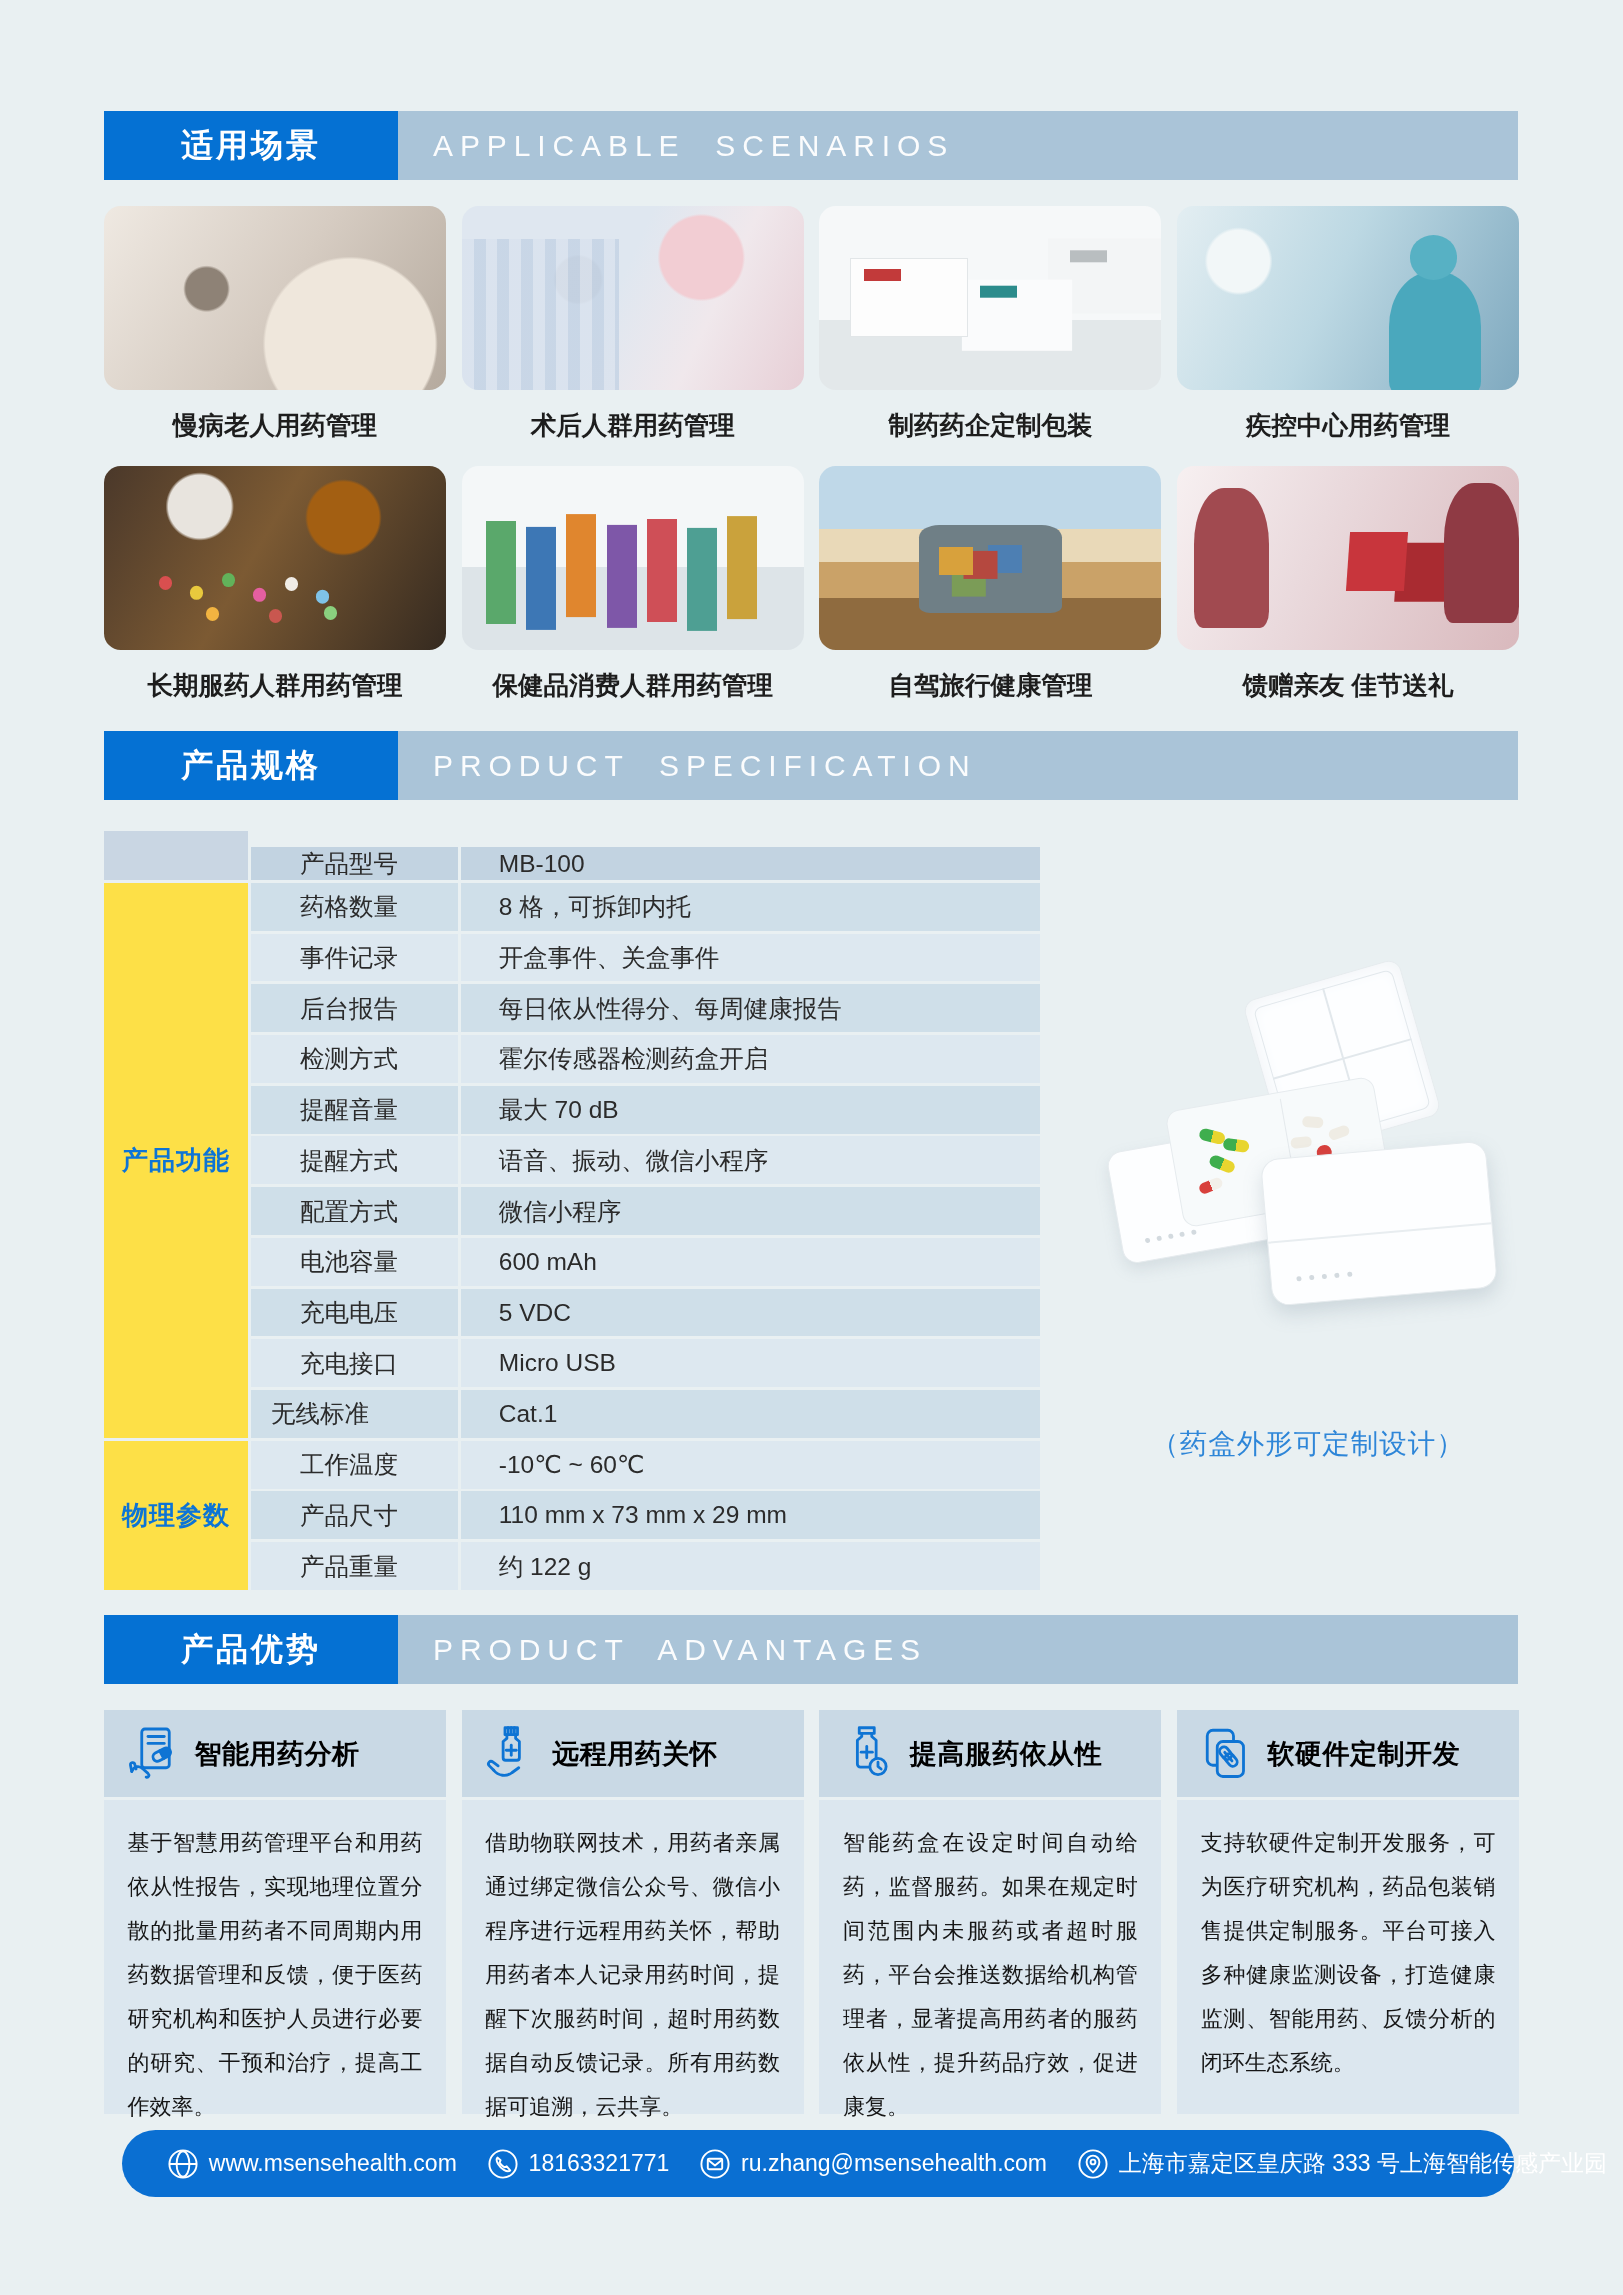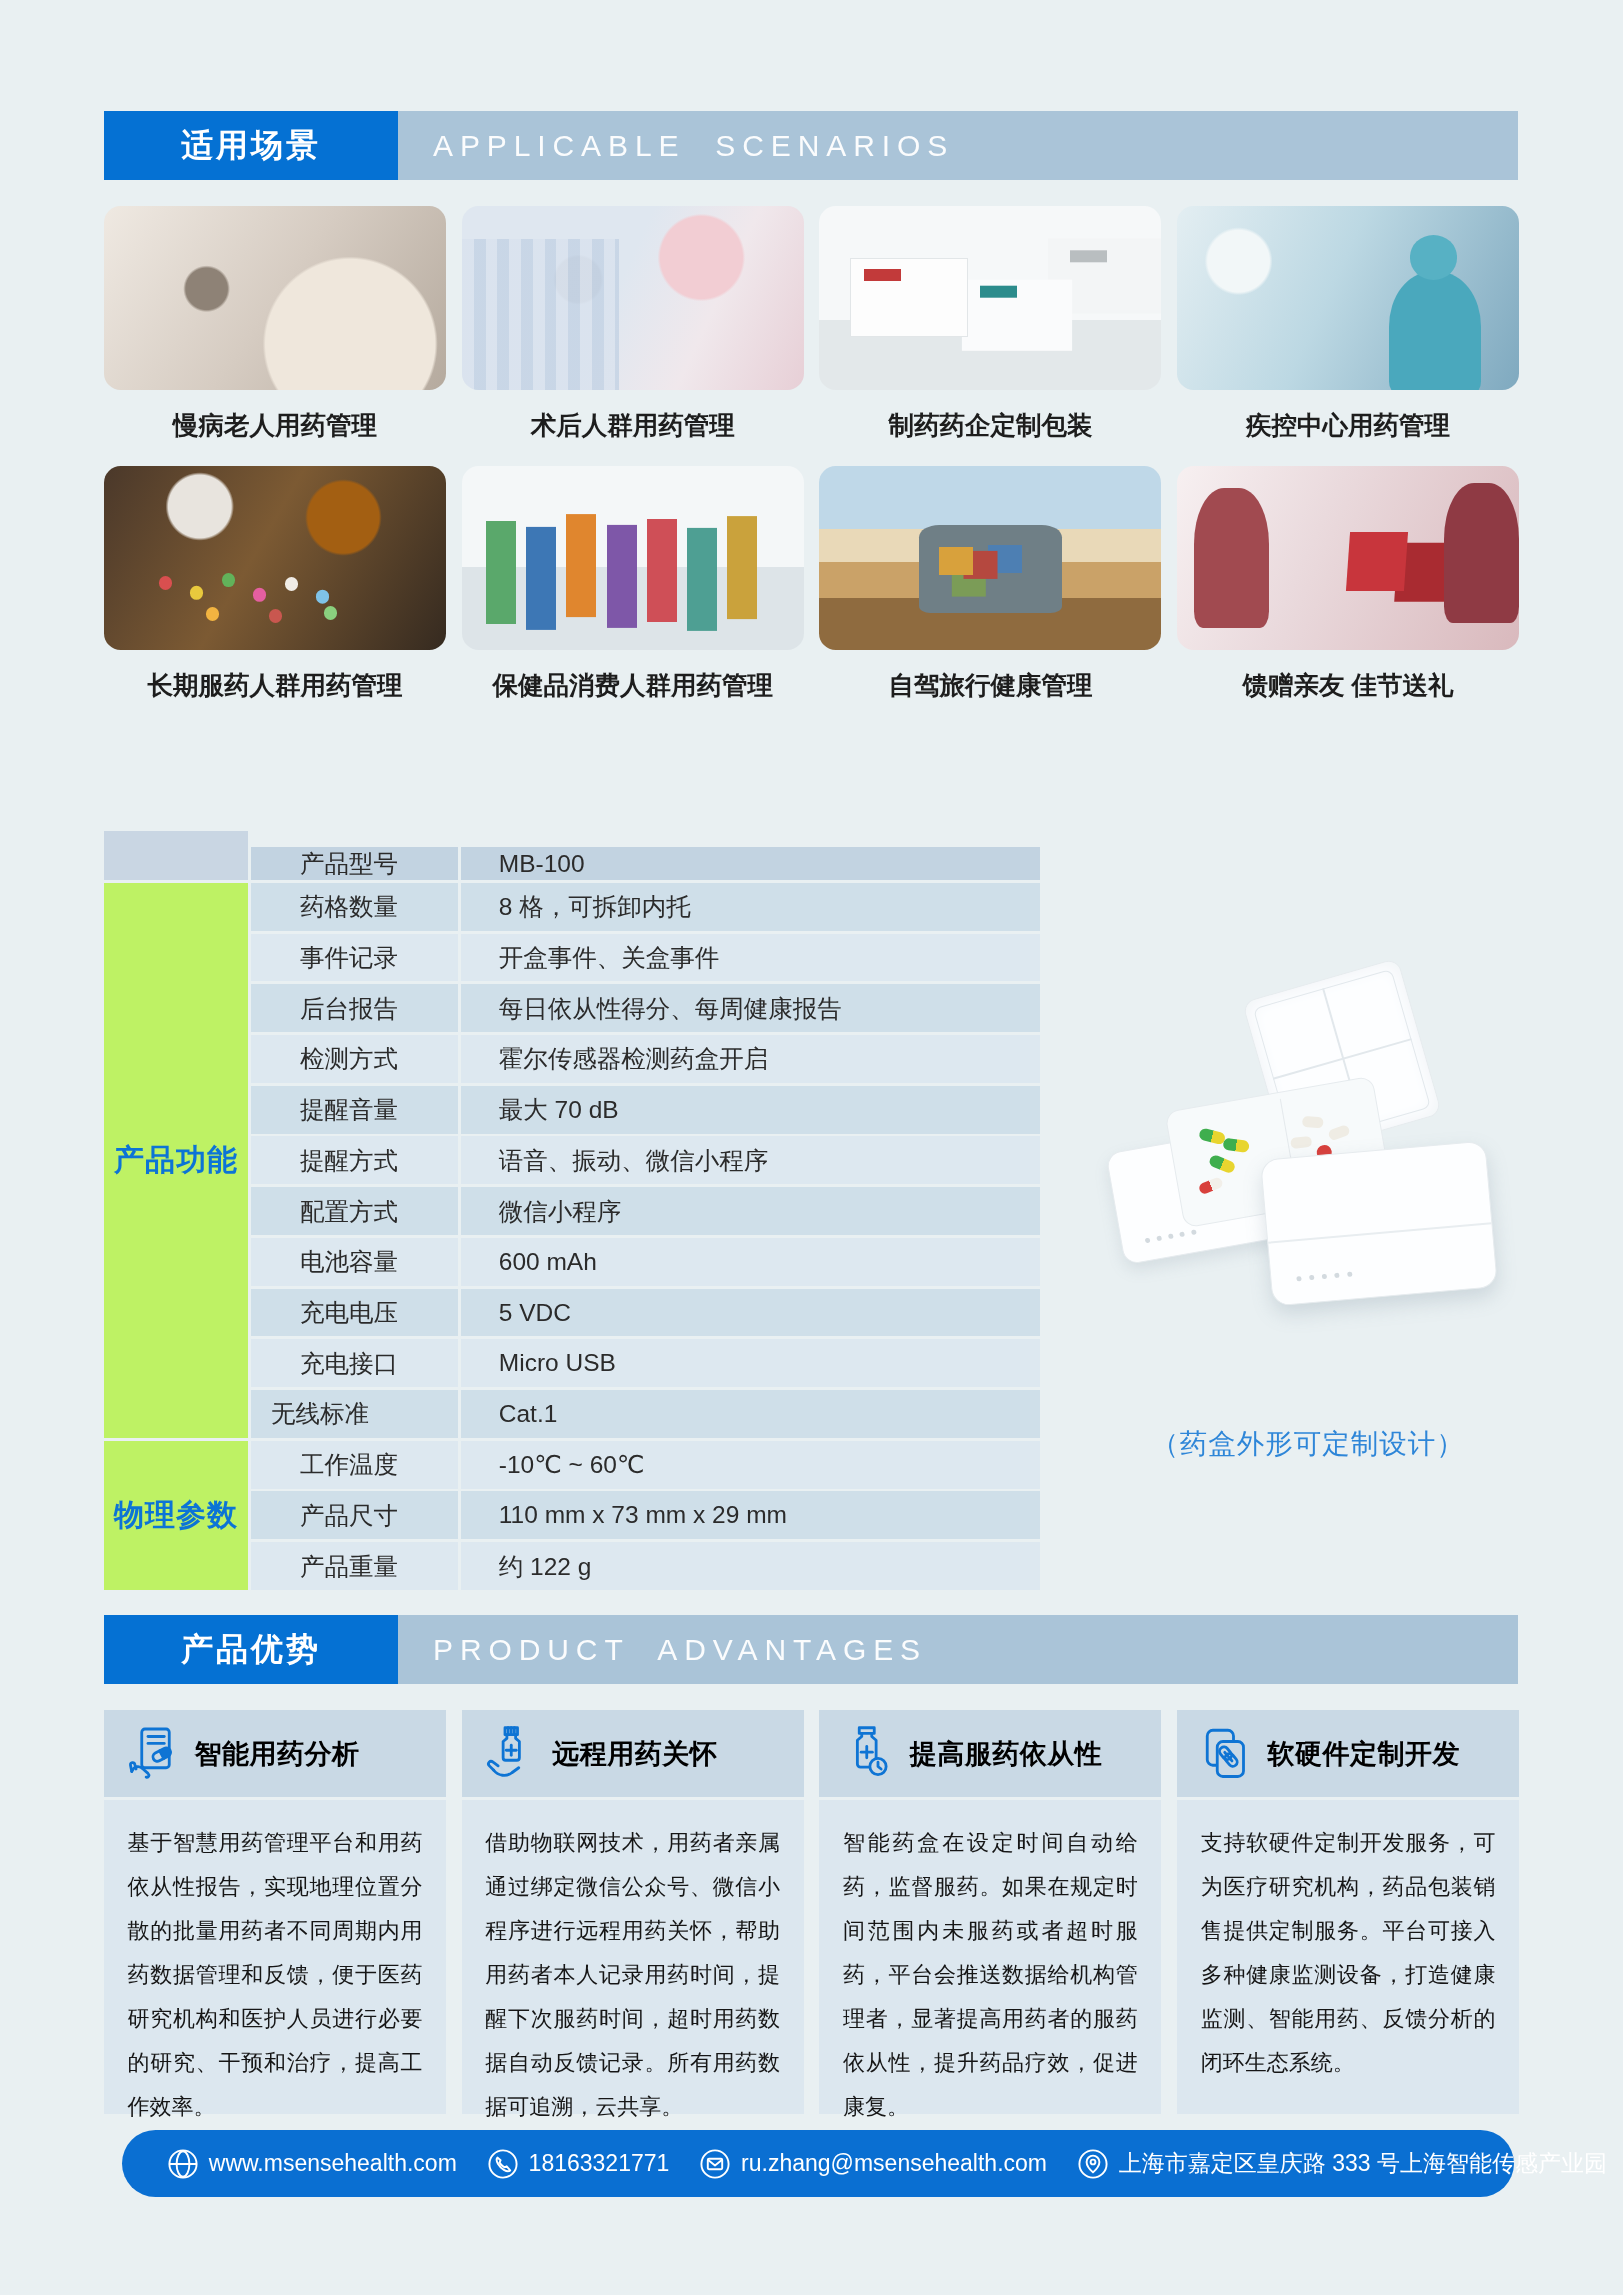--- a/index.html
+++ b/index.html
@@ -62,21 +62,21 @@
   
   .spec-table{position:absolute;left:104px;top:831px;width:936px;height:759px;display:grid;
       grid-template-columns:144px 207px 579px;grid-template-rows:repeat(15,1fr);gap:2.9px;}
   .cell{display:flex;align-items:center;font-size:24.5px;color:#2b2b2b;}
   .left-head{background:#c9d6e3;}
   .r-head{background:#c2d3e1;margin-top:16px;}
   .rA{background:#cfdfe9;}
   .rB{background:#dde8f0;}
   .c-label{padding-left:49px;}
   .c-value{padding-left:38px;}
-  .c-group{background:#bef264;justify-content:center;color:#0c74d6;font-weight:bold;font-size:30px;letter-spacing:1px;}
+  .c-group{background:#fde047;justify-content:center;color:#0c74d6;font-weight:bold;font-size:26px;letter-spacing:1px;}
 
   
   .product-visual{position:absolute;left:1114px;top:977px;width:383px;height:412px;}
   .pv{position:absolute;background:#fdfeff;border:1.5px solid #e6ebee;box-sizing:border-box;}
   .lid{left:147px;top:0;width:162px;height:162px;border-radius:12.8px;transform:rotate(-16deg);
        box-shadow:inset 0 0 19.6px #eef2f5;}
   .lid::before{content:"";position:absolute;inset:7.9px;border:1.5px solid #e2e8ec;border-radius:7.9px;}
   .lid::after{content:"";position:absolute;left:50%;top:7.9px;bottom:7.9px;width:1.5px;background:#e2e8ec;}
   .lid-h{position:absolute;left:7.9px;right:7.9px;top:50%;height:1.5px;background:#e2e8ec;}
   .boxl{left:0;top:162px;width:162px;height:113px;border-radius:14.7px;transform:rotate(-10deg);
@@ -157,20 +157,24 @@
       <div class="scard">
         <div class="photo p3"></div>
         <div class="cap">制药药企定制包装</div>
       </div>
       <div class="scard">
         <div class="photo p4"></div>
         <div class="cap">疾控中心用药管理</div>
       </div>
     </div>
 
+  <div class="sec-head" style="top:731px">
+    <div class="badge">产品规格</div>
+    <div class="band">PRODUCT SPECIFICATION</div>
+  </div>
 
   <div class="spec-table" id="spec-table">
       <div class="cell left-head" style="grid-area: 1 / 1;"></div>
       <div class="cell c-label r-head" style="grid-area: 1 / 2;">产品型号</div>
       <div class="cell c-value r-head" style="grid-area: 1 / 3;">MB-100</div>
       <div class="cell c-label rA" style="grid-area: 2 / 2;">药格数量</div>
       <div class="cell c-value rA" style="grid-area: 2 / 3;">8 格，可拆卸内托</div>
       <div class="cell c-label rB" style="grid-area: 3 / 2;">事件记录</div>
       <div class="cell c-value rB" style="grid-area: 3 / 3;">开盒事件、关盒事件</div>
       <div class="cell c-label rA" style="grid-area: 4 / 2;">后台报告</div>

